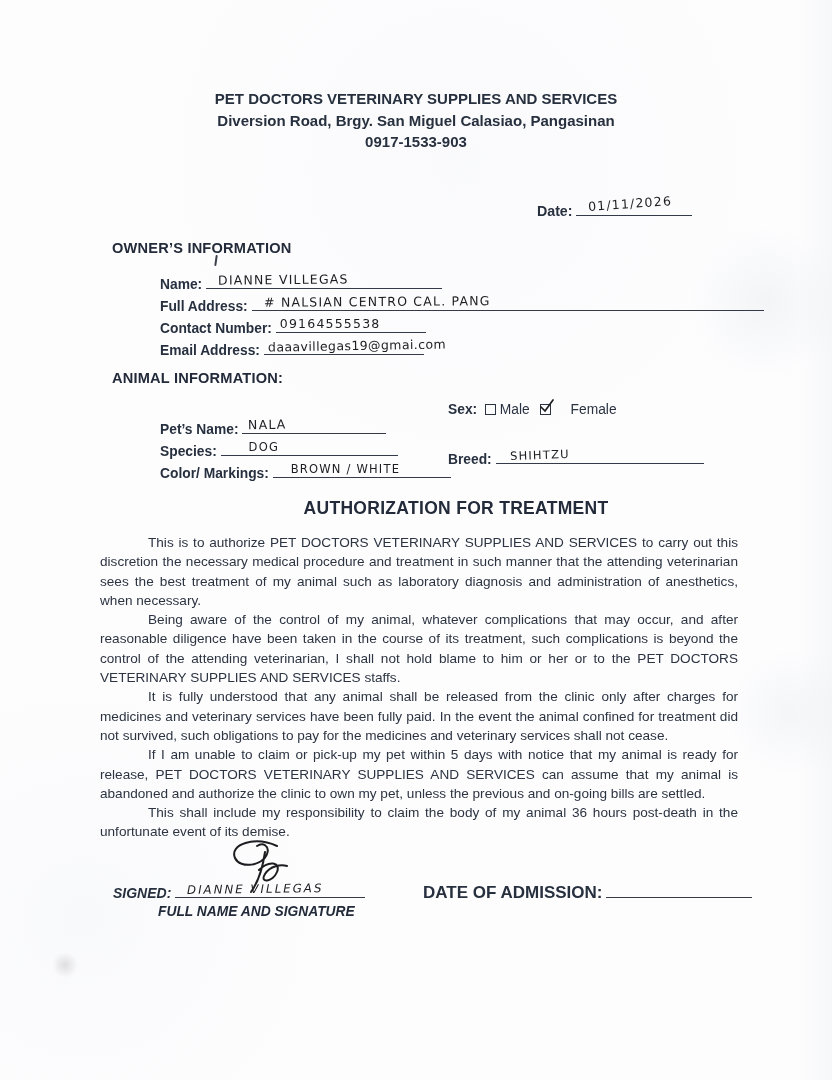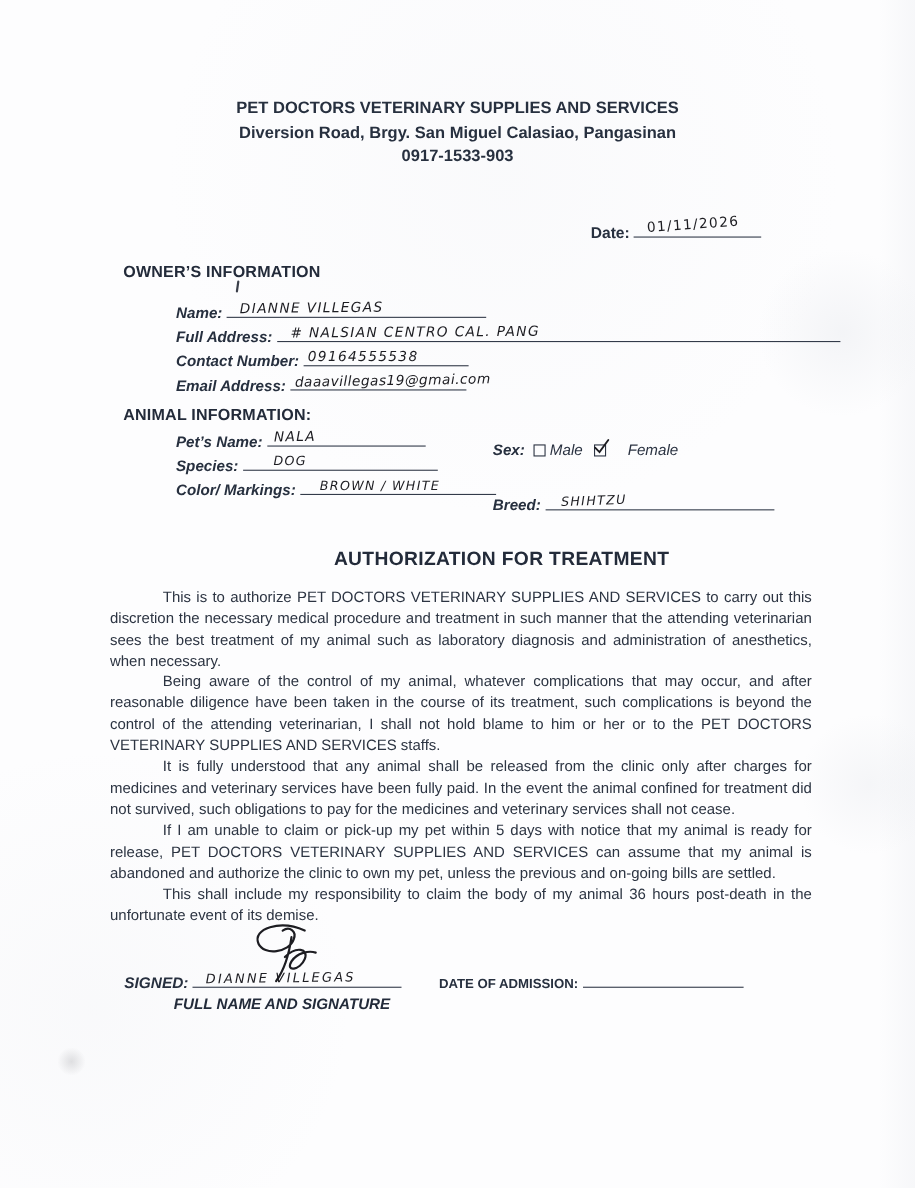--- a/index.html
+++ b/index.html
@@ -17,21 +17,21 @@
   }
   .hdr{position:absolute;top:88px;left:0;width:832px;text-align:center;
        font-weight:bold;font-size:15px;line-height:21.5px;color:#27303f;}
   .bold{font-weight:bold;color:#27303f;}
   .hw{font-family:"DejaVu Sans",sans-serif;color:#1d1d22;font-size:12.5px;
       letter-spacing:1.2px;white-space:nowrap;}
   .wline{display:inline-block;position:relative;vertical-align:baseline;
          border-bottom:1.6px solid #333b4a;height:17px;}
   .wline .hw{position:absolute;bottom:1px;left:12px;}
   .sect{position:absolute;font-size:14.2px;}
-  .frow{height:22px;font-size:13.8px;font-style:italic;}
+  .frow{height:22px;font-size:13.8px;}
   .heading{font-weight:bold;font-size:14.6px;color:#232b3a;letter-spacing:0.2px;}
   .para-wrap{position:absolute;top:533px;left:100px;width:638px;}
   .para-wrap p{margin:0;font-size:13.6px;line-height:19.3px;text-align:justify;
                text-indent:48px;color:#2c3442;}
   .title{position:absolute;top:498px;left:0;width:832px;text-align:center;
          font-weight:bold;font-size:17.5px;color:#232b3a;letter-spacing:0.3px;margin-left:40px;}
   .cbox{display:inline-block;width:9px;height:9px;border:1.3px solid #2b3342;
         vertical-align:-1px;position:relative;}
   .checkmark{position:absolute;left:-2px;top:-7px;}
   .smudge{position:absolute;left:52px;top:952px;width:26px;height:26px;border-radius:50%;
@@ -84,21 +84,21 @@
     <div class="frow">
       <span class="bold">Email Address:</span>
       <span class="wline" style="width:160px;">
         <span class="hw" style="left:4px;letter-spacing:0.4px;transform:rotate(-1deg);text-transform:lowercase;">daaavillegas19@gmai.com</span>
       </span>
     </div>
   </div>
 
   <div class="sect heading" style="top:370px;left:112px;">ANIMAL INFORMATION:</div>
 
-  <div class="sect" style="top:388px;left:160px;">
+  <div class="sect" style="top:416px;left:160px;">
     <div class="frow">
       <span class="bold">Pet’s Name:</span>
       <span class="wline" style="width:144px;">
         <span class="hw" style="left:6px;transform:rotate(-1deg);">NALA</span>
       </span>
     </div>
     <div class="frow">
       <span class="bold">Species:</span>
       <span class="wline" style="width:177px;">
         <span class="hw" style="left:28px;font-size:11.5px;">DOG</span>
@@ -147,21 +147,21 @@
     <span class="wline" style="width:190px;">
       <svg class="sig-svg" width="120" height="60" viewBox="0 0 120 60">
         <path d="M62,10 C40,0 14,8 20,22 C25,33 48,30 52,18 C55,10 48,6 42,10 M50,16 C48,30 44,45 36,56 M44,34 C54,24 66,26 62,36 C58,46 44,48 50,38 C55,30 66,28 72,30" stroke="#1d1d22" stroke-width="2" fill="none" stroke-linecap="round"></path>
       </svg>
       <span class="hw" style="left:12px;letter-spacing:2px;font-size:11.8px;transform:rotate(-0.8deg);">DIANNE VILLEGAS</span>
     </span>
     <div class="caption">FULL NAME AND SIGNATURE</div>
   </div>
 
   <div class="sect" style="top:880px;left:399px;">
-    <span class="bold" style="font-size:12px;">DATE OF ADMISSION:</span>
+    <span class="bold" style="font-size:17px;margin-left:24px;">DATE OF ADMISSION:</span>
     <span class="wline" style="width:146px;">
       <span class="hw"></span>
     </span>
   </div>
 
   <div class="smudge"></div>
 
 </div>
 
 </body></html>

